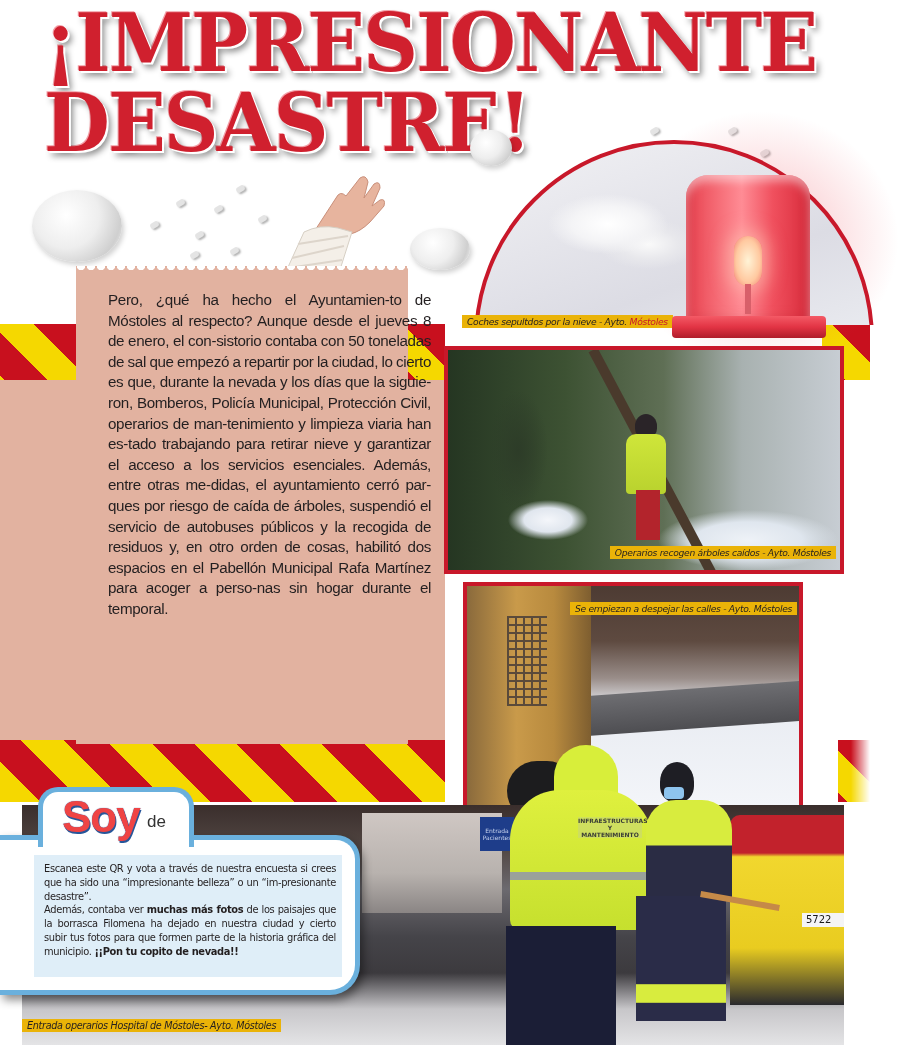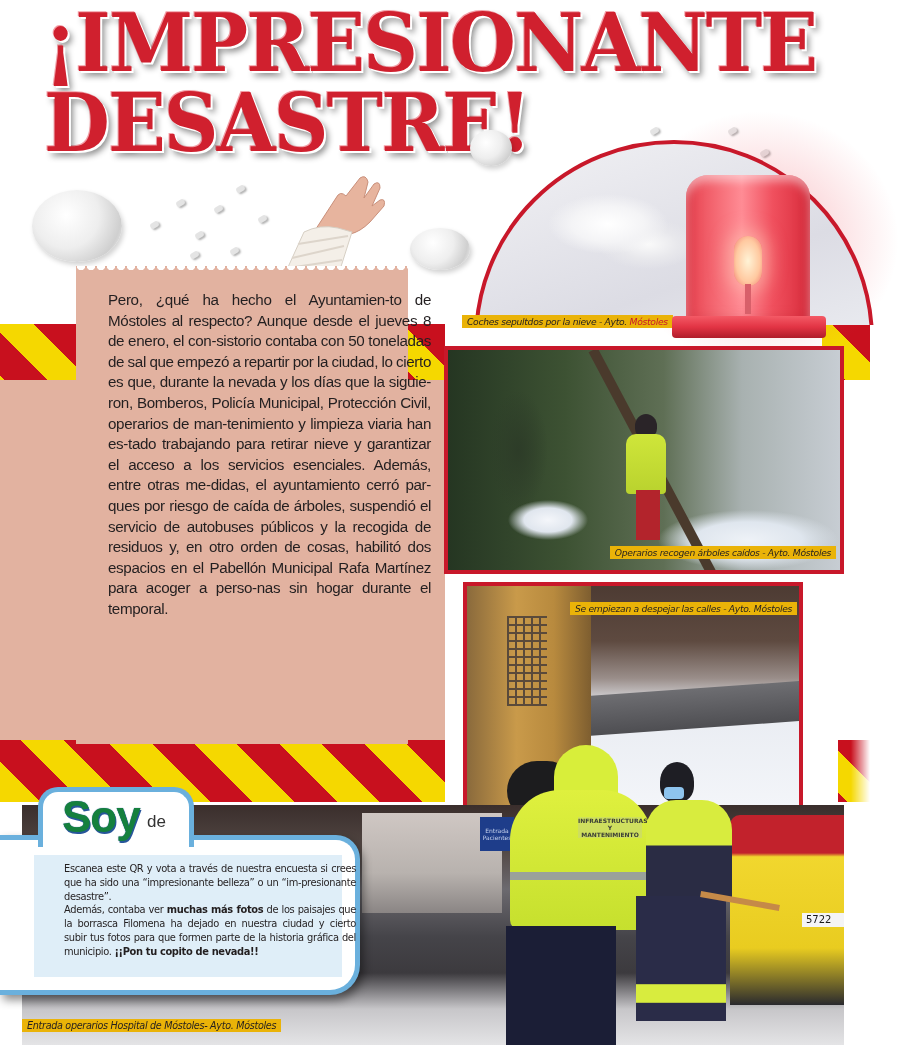--- a/index.html
+++ b/index.html
@@ -233,33 +233,33 @@
     }
     .soy-tab {
       position: absolute; left: 38px; top: 787px; width: 156px; height: 60px;
       background: #ffffff; border: 5px solid #6ab0dd; border-bottom: none;
       border-radius: 20px 20px 0 0;
     }
     .soy-tab-cover { position: absolute; left: 43px; top: 833px; width: 146px; height: 10px; background: #fff; }
     .soy-logo {
       position: absolute; left: 62px; top: 792px;
       font-family: "Liberation Sans", sans-serif; font-weight: bold; font-size: 44px;
-      color: #15803d; letter-spacing: -1px;
+      color: #ef4444; letter-spacing: -1px;
       text-shadow: 1px 2px 0 #27569a, 0 0 1px #27569a;
     }
     .soy-de {
       position: absolute; left: 147px; top: 812px;
       font-family: "Liberation Sans", sans-serif; font-size: 17px; color: #333333;
     }
     .soy-inner {
       position: absolute; left: 34px; top: 855px; width: 308px; height: 122px;
       background: #dfeef8;
     }
     .soy-text {
-      position: absolute; left: 64px; top: 862px; width: 292px;
+      position: absolute; left: 44px; top: 862px; width: 292px;
       font-family: "DejaVu Sans", sans-serif; font-size: 9.9px; line-height: 13.8px;
       color: #231f20; text-align: justify; letter-spacing: -0.35px;
     }
     .soy-text b { font-weight: bold; }
   </style>
 </head>
 <body>
 
 <h1 class="title">
   <span class="line1">¡IMPRESIONANTE</span>

